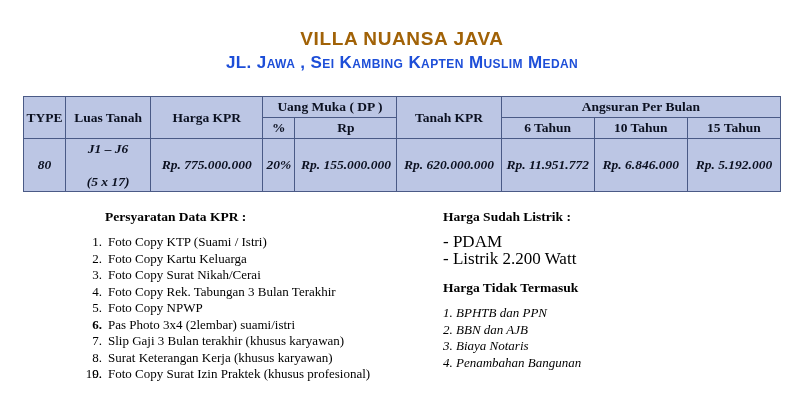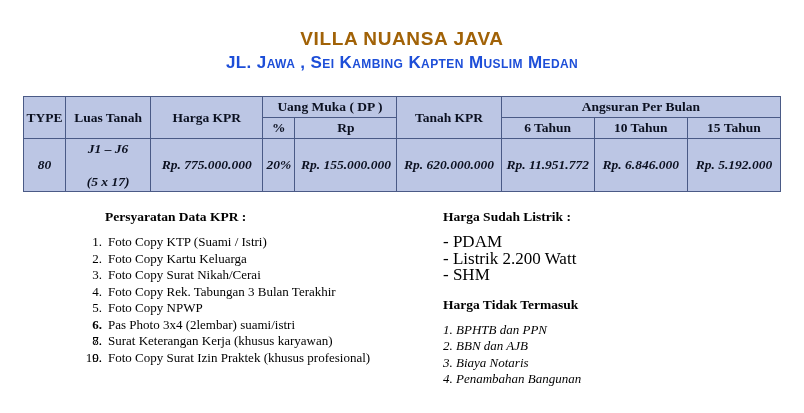--- a/index.html
+++ b/index.html
@@ -219,33 +219,32 @@
 
   <div class="col-left">
     <div class="sec-head indent">Persyaratan Data KPR :</div>
     <ol class="req" id="req-list">
         <li><span class="num">1.</span><span>Foto Copy KTP (Suami / Istri)</span></li>
         <li><span class="num">2.</span><span>Foto Copy Kartu Keluarga</span></li>
         <li><span class="num">3.</span><span>Foto Copy Surat Nikah/Cerai</span></li>
         <li><span class="num">4.</span><span>Foto Copy Rek. Tabungan 3 Bulan Terakhir</span></li>
         <li><span class="num">5.</span><span>Foto Copy NPWP</span></li>
         <li class="bold"><span class="num">6.</span><span>Pas Photo 3x4 (2lembar) suami/istri</span></li>
-        <li><span class="num">7.</span></li>
+        <li><span class="num">7.</span><span>Slip Gaji 3 Bulan terakhir (khusus karyawan)</span></li>
         <li><span class="num">8.</span><span>Surat Keterangan Kerja (khusus karyawan)</span></li>
         <li><span class="num">9.</span></li>
         <li><span class="num">10.</span><span>Foto Copy Surat Izin Praktek (khusus profesional)</span></li>
       </ol>
   </div>
 
   <div class="col-right">
     <div class="sec-head">Harga Sudah Listrik :</div>
     <ul class="dashlist" id="inc-list">
         <li>- PDAM</li>
         <li>- Listrik 2.200 Watt</li>
-        <li>- SHM</li>
       </ul>
     <div class="gap"></div>
     <div class="sec-head">Harga Tidak Termasuk</div>
     <ol class="nolist" id="exc-list">
         <li>1. BPHTB dan PPN</li>
         <li>2. BBN dan AJB</li>
         <li>3. Biaya Notaris</li>
         <li>4. Penambahan Bangunan</li>
       </ol>
   </div>

